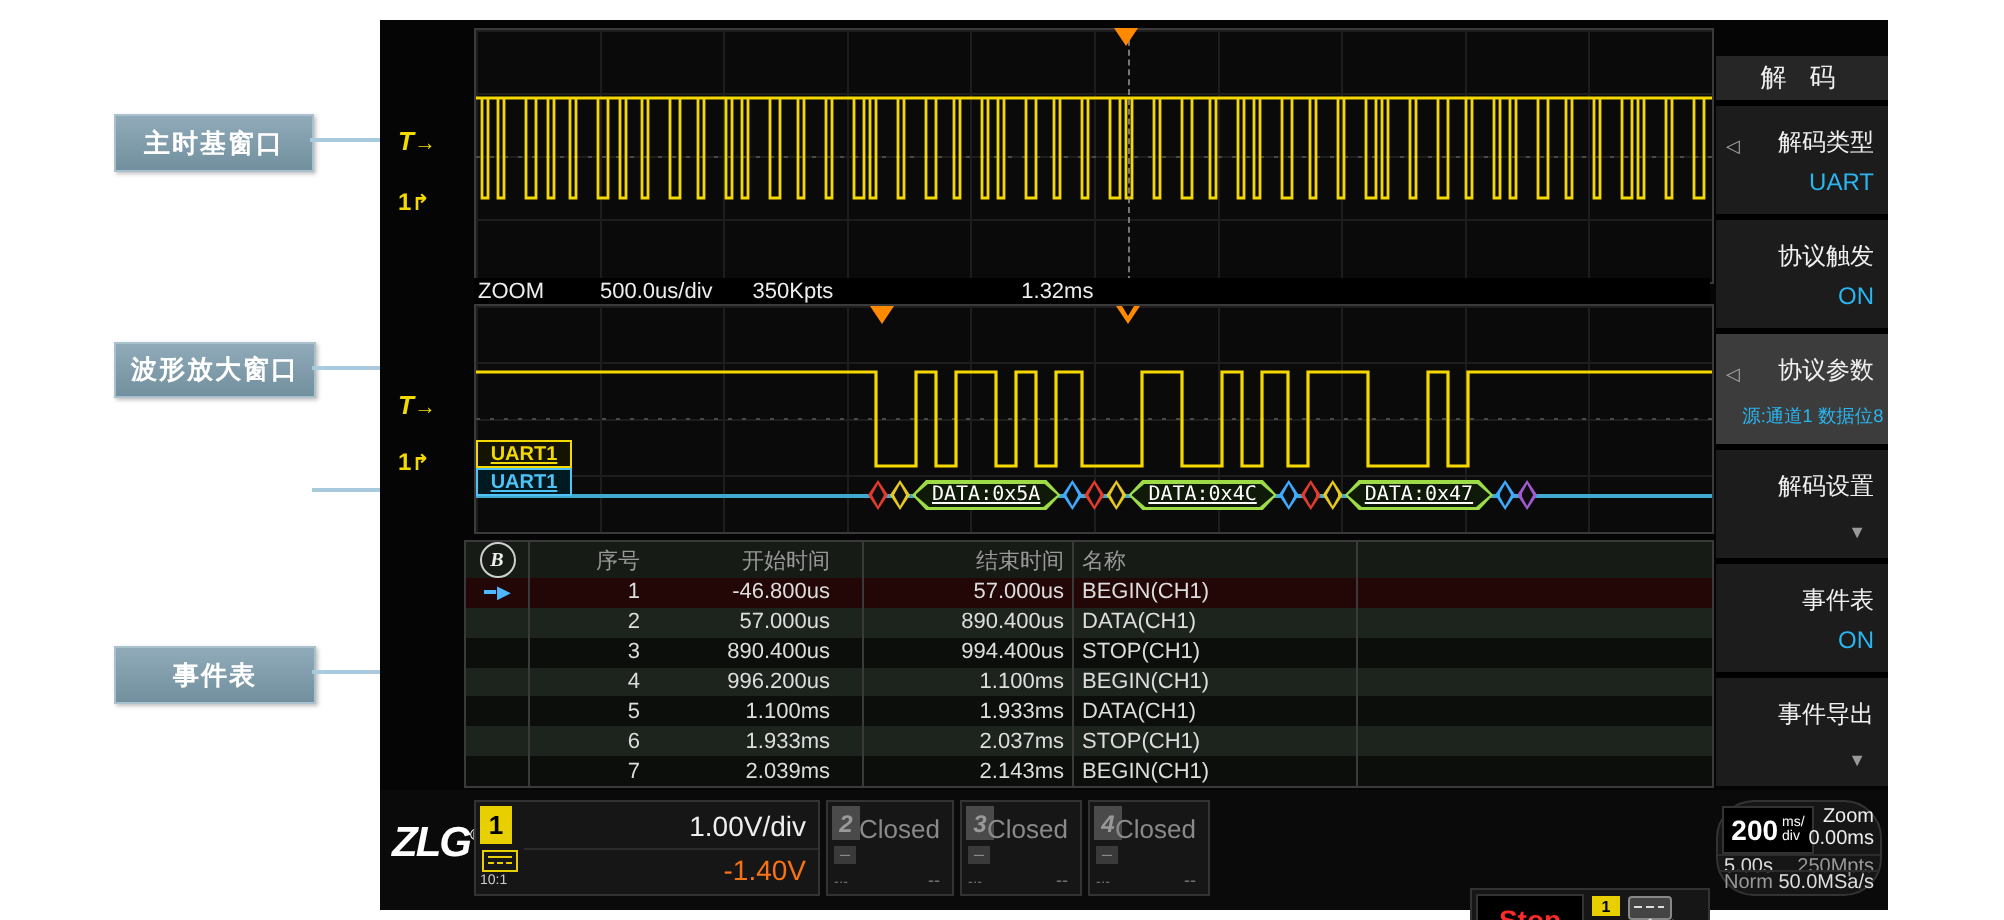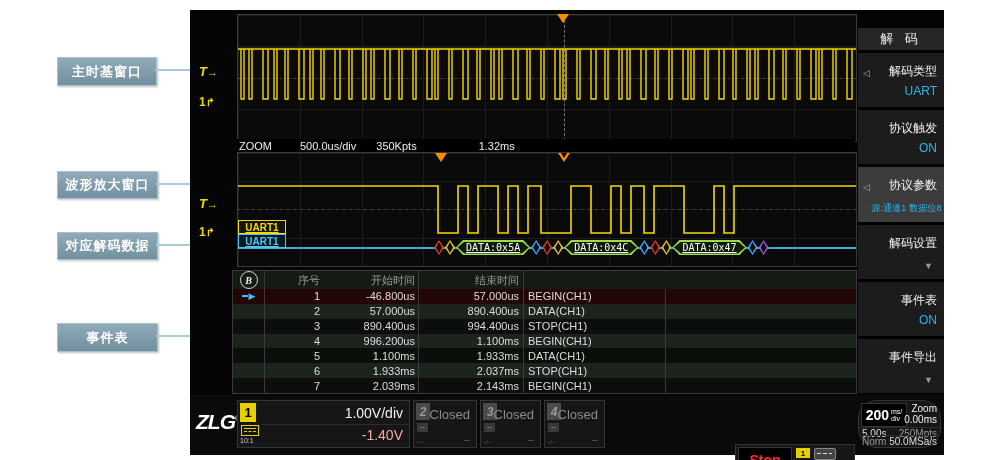--- a/index.html
+++ b/index.html
@@ -63,32 +63,32 @@
   .bub.hex{background:#9ddc46;display:flex;align-items:center;padding:0 10px;
     clip-path:polygon(7px 0,calc(100% - 7px) 0,100% 50%,calc(100% - 7px) 100%,7px 100%,0 50%);}
   .bub.hex::before{content:'';position:absolute;inset:1.5px;background:#101a08;
     clip-path:polygon(7px 0,calc(100% - 7px) 0,100% 50%,calc(100% - 7px) 100%,7px 100%,0 50%);}
   .bub.hex span{position:relative;color:#fff;font:10px "DejaVu Sans Mono",monospace;white-space:nowrap;text-decoration:underline;}
 
   
   .zoom-bar{position:absolute;left:47px;top:129px;width:618px;height:13px;background:#000;display:flex;align-items:center;
     color:#eee;font-size:11px;white-space:nowrap;}
   .zoom-bar span{display:inline-block;}
-  .zb-mode{margin-left:2px;} .zb-scale{margin-left:28px;} .zb-mem{margin-left:20px;} .zb-off{margin-left:62px;}
+  .zb-mode{margin-left:2px;} .zb-scale{margin-left:28px;} .zb-mem{margin-left:20px;} .zb-off{margin-left:94px;}
 
   
   .etable{position:absolute;left:42px;top:260px;width:623px;height:122px;border:1px solid #3a3a3a;display:flex;flex-direction:column;font-size:11px;color:#ddd;background:#0b0e0b;}
   .erow{display:flex;flex:1;align-items:center;}
   .erow.hdr{flex:none;height:18px;background:#161b16;color:#999;}
   .erow.r-even{background:#1d231d;}
   .erow.r-odd{background:#0b0e0b;}
   .erow.r-sel{background:#230707;}
   .c-icon{width:31px;flex:none;border-right:1px solid #3a3a3a;display:flex;align-items:center;justify-content:center;align-self:stretch;}
   .c-num{width:55px;flex:none;text-align:right;padding-right:8px;}
-  .c-start{width:87px;flex:none;text-align:right;padding-right:3px;border-right:1px solid #3a3a3a;align-self:stretch;display:flex;align-items:center;justify-content:flex-end;}
+  .c-start{width:87px;flex:none;text-align:right;padding-right:16px;border-right:1px solid #3a3a3a;align-self:stretch;display:flex;align-items:center;justify-content:flex-end;}
   .c-end{width:100px;flex:none;text-align:right;padding-right:4px;border-right:1px solid #3a3a3a;align-self:stretch;display:flex;align-items:center;justify-content:flex-end;}
   .c-name{width:137px;flex:none;padding-left:4px;border-right:1px solid #3a3a3a;align-self:stretch;display:flex;align-items:center;}
   .c-data{flex:1;padding-left:5px;}
   .bicon{width:16px;height:16px;border:1px solid #cfcfcf;border-radius:50%;display:flex;align-items:center;justify-content:center;
     color:#eee;font-size:10px;font-weight:bold;font-style:italic;font-family:"Liberation Serif","DejaVu Serif",serif;}
   .cursor{color:#4db8ff;font-size:9px;display:flex;align-items:center;}
   .cursor::before{content:'';width:6px;height:2px;background:#4db8ff;margin-right:1px;}
 
   
   .menu{position:absolute;left:668px;top:18px;width:86px;height:365px;background:#000;display:flex;flex-direction:column;}
@@ -112,21 +112,21 @@
   #blk-ch3{left:290px;width:61px;}
   #blk-ch4{left:354px;width:61px;}
   #blk-trig{left:545px;width:120px;margin-top:44px;}
   #blk-tb{left:668px;width:83px;border-radius:19px;}
   .ch-badge{position:absolute;left:2px;top:2px;width:16px;height:19px;background:#e8cf00;color:#000;font-weight:bold;font-size:13px;display:flex;align-items:center;justify-content:center;}
   .coup{position:absolute;left:3px;top:24px;width:16px;height:9px;border:1px solid #e8cf00;}
   .coup i{position:absolute;left:2px;right:2px;height:0;border-top:1px solid #e8cf00;}
   .coup i.l1{top:2px;} .coup i.l2{top:5px;border-top-style:dashed;}
   .probe{position:absolute;left:2px;top:36px;color:#ccc;font-size:7px;}
   .ch-scale{position:absolute;right:6px;top:4px;color:#eee;font-size:14px;}
-  .ch-offset{position:absolute;right:6px;bottom:4px;color:#fca5a5;font-size:14px;}
+  .ch-offset{position:absolute;right:6px;bottom:4px;color:#f97316;font-size:14px;}
   .ch-div{position:absolute;left:24px;right:0;top:23px;height:0;border-top:1px solid #2c2c2c;}
   .gbadge{position:absolute;left:2px;top:2px;width:14px;height:17px;background:#4a4a4a;color:#999;font-weight:bold;font-style:italic;font-size:12px;display:flex;align-items:center;justify-content:center;}
   .gdash{position:absolute;left:3px;top:22px;width:11px;height:9px;background:#3a3a3a;color:#888;font-size:9px;line-height:8px;text-align:center;}
   .closed{position:absolute;right:6px;top:6px;color:#8a8a8a;font-size:13px;}
   .imp{position:absolute;left:3px;bottom:2px;color:#777;font-size:7px;}
   .dd{position:absolute;right:6px;bottom:2px;color:#777;font-size:9px;}
   .stop-box{position:absolute;left:2px;top:2px;width:52px;height:23px;background:#000;border:1px solid #333;display:flex;align-items:center;justify-content:center;color:#ff2a2a;font-weight:bold;font-size:14px;}
   .tsrc{position:absolute;left:60px;top:3px;width:14px;height:10px;background:#e8cf00;color:#000;font-size:8px;font-weight:bold;display:flex;align-items:center;justify-content:center;}
   .ticon{position:absolute;left:78px;top:3px;width:20px;height:10px;background:#444;border:1px solid #888;border-radius:2px;}
   .ticon i{position:absolute;top:4px;height:0;border-top:1px solid #ddd;}
@@ -156,23 +156,20 @@
   <div class="callout-box" id="cb0">
       <span>主时基窗口</span>
     </div>
   <div class="callout-line" id="cl0"></div>
   <div class="callout-dot" id="cd0"></div>
   <div class="callout-box" id="cb1">
       <span>波形放大窗口</span>
     </div>
   <div class="callout-line" id="cl1"></div>
   <div class="callout-dot" id="cd1"></div>
-  <div class="callout-box" id="cb2">
-      <span>对应解码数据</span>
-    </div>
   <div class="callout-line" id="cl2"></div>
   <div class="callout-dot" id="cd2"></div>
   <div class="callout-box" id="cb3">
       <span>事件表</span>
     </div>
   <div class="callout-line" id="cl3"></div>
   <div class="callout-dot" id="cd3"></div>
 
   <div class="scope">
 
@@ -232,20 +229,21 @@
     <div class="bus-label cya" style="top:224px;">UART1</div>
 
     <div class="etable">
       <div class="erow hdr">
         <div class="c-icon">
             <span class="bicon">B</span>
           </div>
         <div class="c-num">序号</div>
         <div class="c-start">开始时间</div>
         <div class="c-end">结束时间</div>
+        <div class="c-name">名称</div>
       </div>
       <div class="erow r-sel">
         <div class="c-icon">
             <span class="cursor">▶</span>
           </div>
         <div class="c-num">1</div>
         <div class="c-start">-46.800us</div>
         <div class="c-end">57.000us</div>
         <div class="c-name">BEGIN(CH1)</div>
         <div class="c-data"></div>

